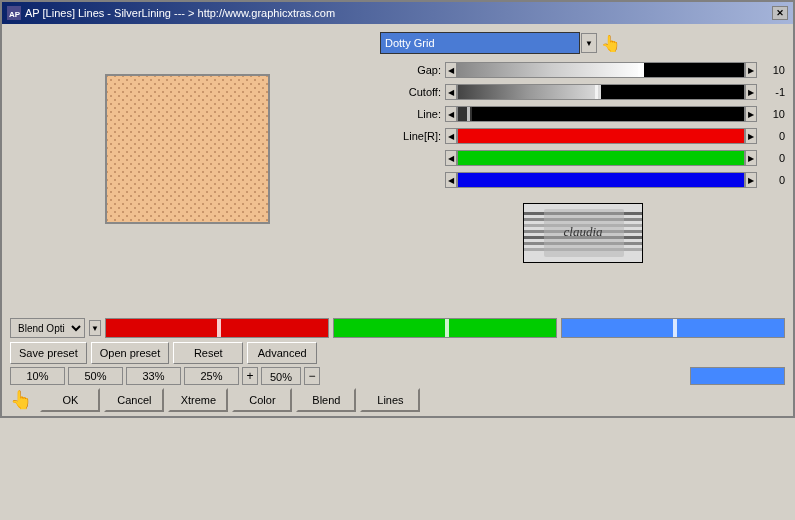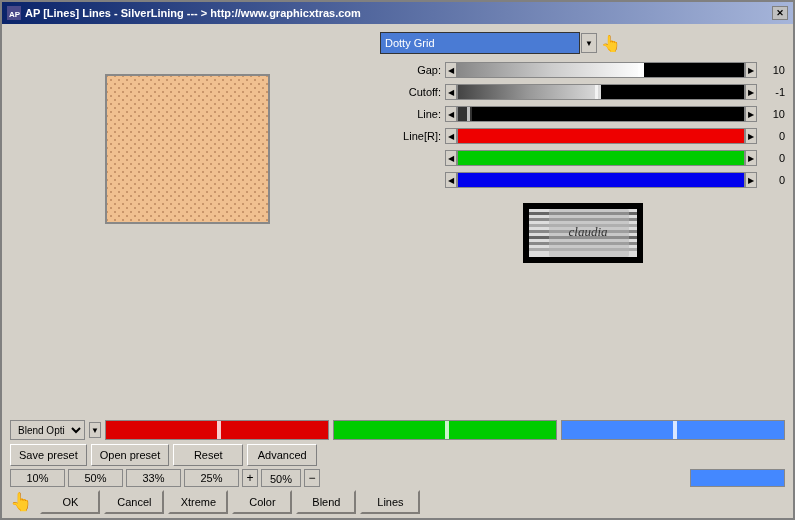--- a/index.html
+++ b/index.html
@@ -6,21 +6,21 @@
     body {
       font-family: 'Arial', sans-serif;
       font-size: 11px;
       background: #d4d0c8;
       width: 795px;
       height: 520px;
       overflow: hidden;
     }
     .window {
       width: 795px;
-      height: 520px;
+      height: 418px;
       background: #d4d0c8;
       border: 2px solid #808080;
       position: relative;
     }
     .title-bar {
       background: linear-gradient(to right, #0a246a, #a6b5da);
       color: white;
       padding: 3px 5px;
       display: flex;
       align-items: center;
@@ -31,21 +31,21 @@
       display: flex;
       align-items: center;
       gap: 4px;
     }
     .title-icon {
       width: 14px;
       height: 14px;
     }
     .title-text {
       font-size: 11px;
-      font-weight: bold;
+      font-weight: normal;
     }
     .title-close {
       background: #c0c0c0;
       border: 1px solid #808080;
       width: 16px;
       height: 14px;
       font-size: 9px;
       cursor: pointer;
       display: flex;
       align-items: center;
@@ -213,21 +213,21 @@
       margin: 4px 0;
       margin-left: 65px;
     }
     .checkbox-row input {
       margin-right: 4px;
     }
     .preview-stamp {
       width: 120px;
       height: 60px;
       background: #ddd;
-      border: 6px solid #000000;
+      border: 1px solid #000000;
       display: flex;
       align-items: center;
       justify-content: center;
       margin: 5px auto;
       overflow: hidden;
       position: relative;
     }
     .stamp-inner {
       background: linear-gradient(180deg, #fff 0%, #999 30%, #ccc 50%, #999 70%, #fff 100%);
       width: 100%;

